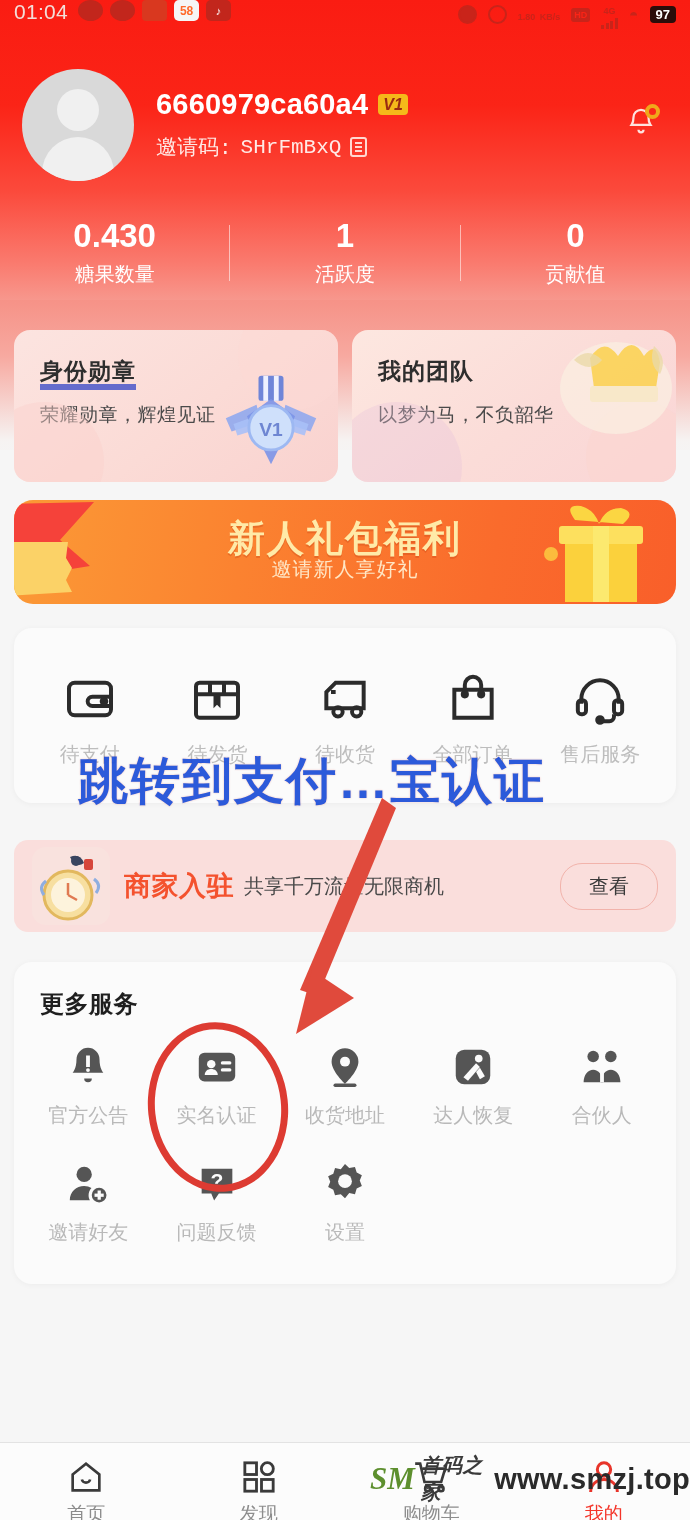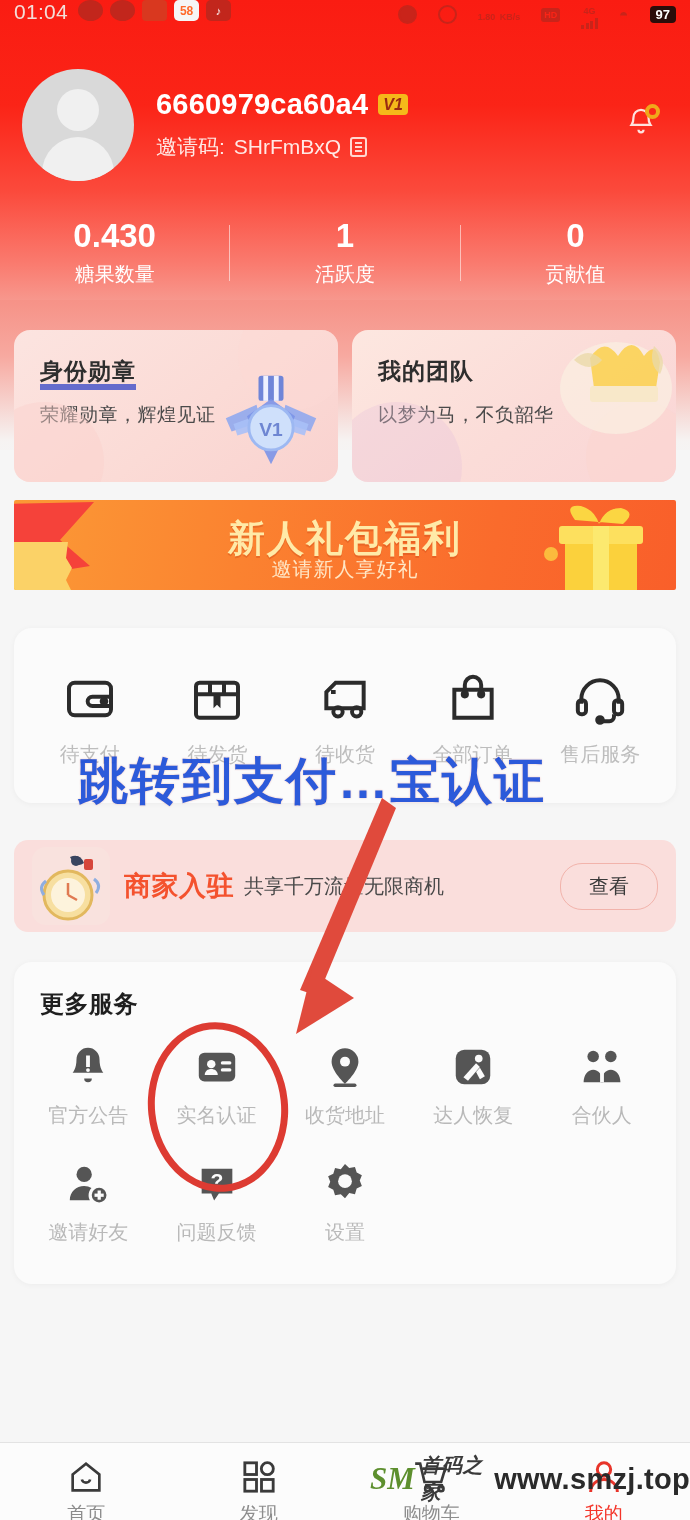--- a/index.html
+++ b/index.html
@@ -36,21 +36,21 @@
   }
   .sb-time { font-size:21px; font-weight:400; letter-spacing:.3px; color:#f3ded9; }
   .sb-left-icons { display:flex; align-items:center; gap:7px; margin-left:10px; }
   .sb-ic { width:25px; height:21px; border-radius:5px; display:flex; align-items:center;
            justify-content:center; font-size:11px; color:#fff; font-weight:bold; }
   .ic-wechat { background:#c2261c; border-radius:50%; }
   .ic-opera  { background:#c2261c; border-radius:50%; }
   .ic-yellow { background:#d9381f; border-radius:4px; }
   .ic-58     { background:#f6f6f6; color:#ff6a2b; border-radius:5px; font-size:12px; }
   .ic-dy     { background:#c2261c; border-radius:5px; }
-  .sb-right { margin-left:auto; display:flex; align-items:center; gap:21px; }
+  .sb-right { margin-left:auto; display:flex; align-items:center; gap:11px; }
   .sb-clock { width:19px; height:19px; border:2px solid #c9241a; border-radius:50%;
               background:#c9241a; position:relative; }
   .sb-speed-circ { width:19px; height:19px; border:2px solid #c9241a; border-radius:50%; }
   .sb-kbs { font-size:9px; line-height:1.0; text-align:center; color:#c9241a; font-weight:bold; }
   .sb-hd { background:#c9241a; color:#fb2417; font-size:9px; font-weight:bold;
            padding:2px 3px; border-radius:3px; }
   .sb-4g { font-size:9px; color:#c9241a; font-weight:bold; line-height:1; }
   .bars { display:flex; align-items:flex-end; gap:1.5px; height:11px; }
   .bars i { width:3px; background:#c9241a; display:block; }
   .sb-wifi { font-size:16px; color:#c9241a; line-height:1; }
@@ -64,21 +64,21 @@
             position:relative; overflow:hidden; flex:0 0 auto; }
   .avatar .head { position:absolute; left:50%; top:20px; transform:translateX(-50%);
                   width:42px; height:42px; border-radius:50%; background:#f0f0f0; }
   .avatar .body { position:absolute; left:50%; bottom:-18px; transform:translateX(-50%);
                   width:72px; height:62px; border-radius:36px 36px 0 0; background:#f0f0f0; }
   .pinfo { margin-left:22px; }
   .prow1 { display:flex; align-items:center; gap:10px; }
   .uname { font-size:29px; font-weight:bold; color:#fff; letter-spacing:.2px; }
   .vbadge { background:#f5b91a; color:#9a2b12; font-size:16px; font-weight:bold;
             padding:1px 5px; border-radius:4px; font-style:italic; line-height:1.2; }
-  .prow2 { display:flex; align-items:center; gap:9px; margin-top:12px; }
+  .prow2 { display:flex; align-items:center; gap:9px; margin-top:12px;font-family:Liberation Mono, monospace; }
   .icode { font-size:21px; color:#ffe9e5; }
   .copy-ic { width:17px; height:20px; border:2px solid #ffd9d2; border-radius:3px;
              position:relative; }
   .copy-ic::after { content:""; position:absolute; left:3px; top:3px; width:7px;
                     height:2px; background:#ffd9d2; box-shadow:0 4px 0 #ffd9d2,0 8px 0 #ffd9d2; }
   .bell-wrap { margin-left:auto; position:relative; width:50px; height:50px; }
   .bell { position:absolute; left:8px; top:6px; width:30px; height:30px; }
   .bell-dot { position:absolute; right:8px; top:4px; width:15px; height:15px;
               border:4px solid #f0a81b; border-radius:50%; }
 
@@ -101,22 +101,22 @@
              display:inline-block; letter-spacing:1px; }
   .card h3 .ul { position:absolute; left:0; bottom:-3px; width:100%; height:6px;
                  background:#4a57c9; opacity:.85; }
   .card p { font-size:19px; color:#4a4a4a; margin-top:15px; letter-spacing:.5px; }
   .medal { position:absolute; right:14px; bottom:10px; width:106px; height:100px; }
   .crown { position:absolute; right:2px; top:0px; width:130px; height:105px;
            opacity:.9; }
   .blob { position:absolute; border-radius:50%; opacity:.45; }
 
   
-  .obanner { position:absolute; left:14px; top:500px; width:662px; height:90px;
-             border-radius:2px; z-index:4; overflow:hidden;
+  .obanner { position:absolute; left:14px; top:500px; width:662px; height:104px;
+             border-radius:19px; z-index:4; overflow:hidden;
              background:linear-gradient(100deg,#fb9a36 0%,#fb8230 35%,#fa6b2c 72%,#f95f2a 100%); }
   .obanner .t1 { position:absolute; left:50%; top:14px; transform:translateX(-50%);
                  font-size:37px; font-weight:bold; color:#ffeaa8; letter-spacing:2px;
                  text-shadow:0 2px 0 rgba(200,70,20,.35); white-space:nowrap; }
   .obanner .t2 { position:absolute; left:50%; top:56px; transform:translateX(-50%);
                  font-size:20px; color:#ffe6c4; letter-spacing:1px; white-space:nowrap; }
   .ribbon { position:absolute; left:-10px; top:0; width:130px; height:104px; }
   .gift { position:absolute; right:8px; top:2px; width:135px; height:102px; }
 
   

